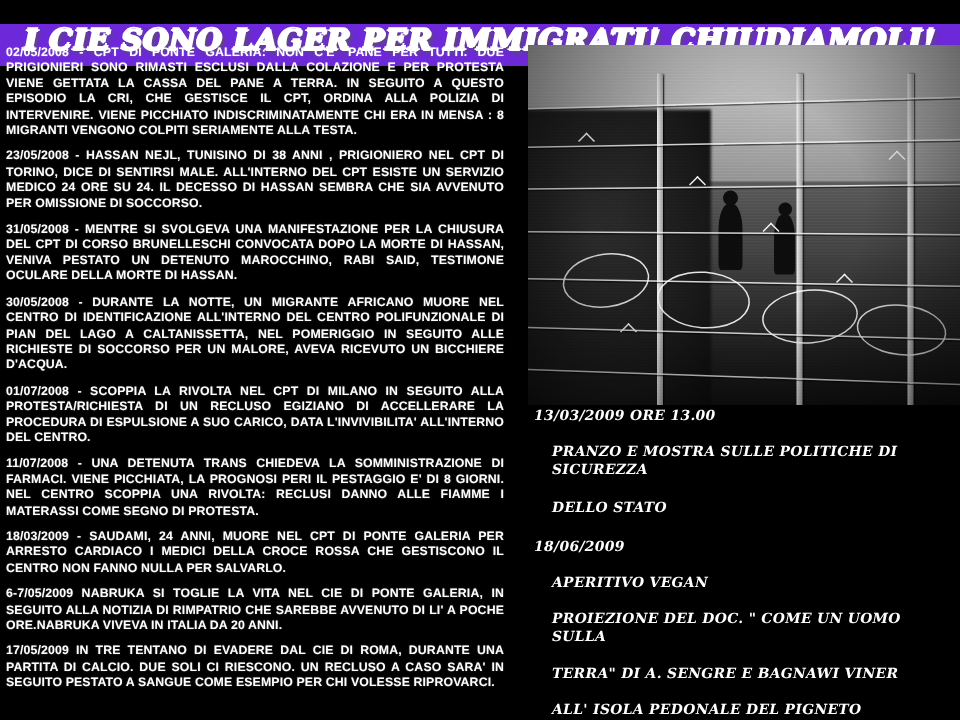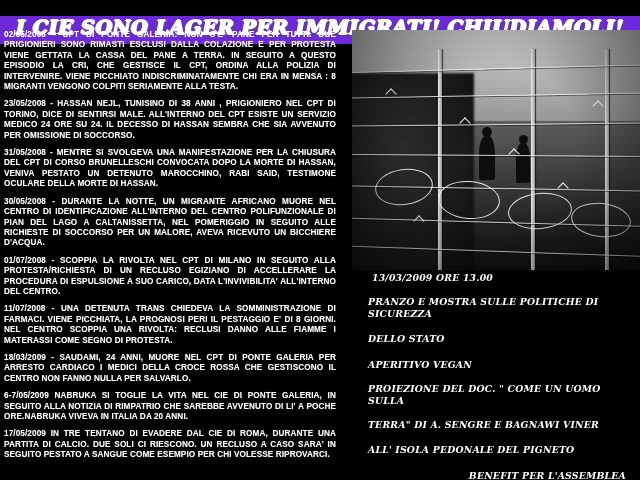--- a/index.html
+++ b/index.html
@@ -156,21 +156,21 @@
     font-family: "DejaVu Serif", serif;
     font-style: italic;
     font-weight: bold;
     font-size: 9.3px;
     line-height: 12.2px;
     letter-spacing: 0.2px;
     text-transform: uppercase;
   }
   .event-block { margin-bottom: 14px; }
   .event-line { margin: 12px; white-space: normal; }
-  .event-date { margin: 0 0 1px 16px; }
+  .event-date { margin: 0 0 1px 0; }
   #benefit {
     margin-top: 4px;
     text-align: right;
   }
 </style>
 </head>
 <body>
 
 <div id="poster">
 
@@ -228,20 +228,21 @@
 
   <div id="events">
 
     <div class="event-block">
       <p class="event-date">13/03/2009 ORE 13.00</p>
       <p class="event-line">PRANZO E MOSTRA SULLE POLITICHE DI SICUREZZA</p>
       <p class="event-line">DELLO STATO</p>
     </div>
 
     <div class="event-block">
+      <p class="event-date">18/06/2009</p>
       <p class="event-line">APERITIVO VEGAN</p>
       <p class="event-line">PROIEZIONE DEL DOC. " COME UN UOMO SULLA</p>
       <p class="event-line">TERRA" DI A. SENGRE E BAGNAWI VINER</p>
       <p class="event-line">ALL' ISOLA PEDONALE DEL PIGNETO</p>
     </div>
 
     <p id="benefit" class="event-line">BENEFIT PER L'ASSEMBLEA ANTIAUTORITARIA</p>
   </div>
 
 </div>

